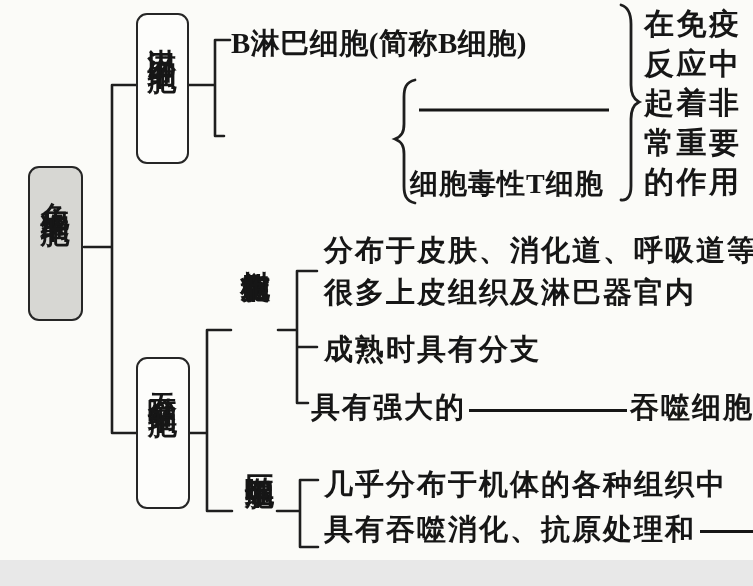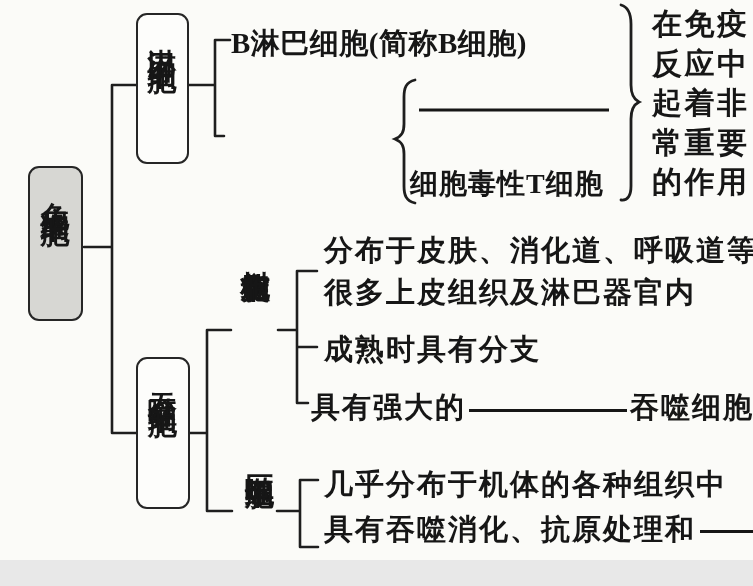--- a/index.html
+++ b/index.html
@@ -22,21 +22,21 @@
     white-space:nowrap;
   }
   .vbox .vlabel{font-size:29px;letter-spacing:6px;padding-top:10px;}
   .vtext{position:absolute;z-index:1;font-size:29px;}
   .item{font-size:29px;letter-spacing:2px;}
   .row{display:flex;align-items:center;}
   .blank{display:inline-block;border-bottom:3px solid #161616;height:4px;}
   .gray{background:#d7d7d3;}
   .note{
     font-size:30px;line-height:39.6px;letter-spacing:2.5px;
-    white-space:pre;text-align:left;margin-left:8px;
+    white-space:pre;text-align:left;
   }
   .tcell{font-size:28px;line-height:35px;text-align:center;white-space:pre;}
 </style>
 </head>
 <body>
 
 <div class="stage">
 
   <svg class="wires" width="753" height="586" viewBox="0 0 753 586">
     <g fill="none" stroke="#1e1e1e" stroke-width="2.6" stroke-linecap="round">

